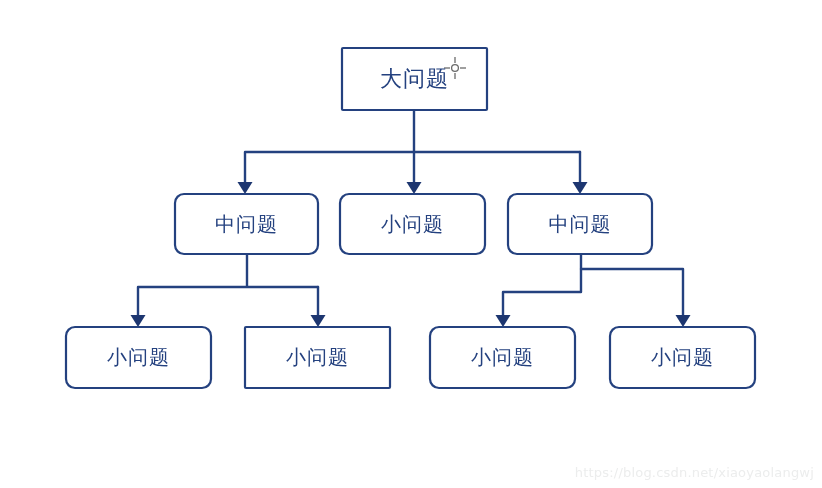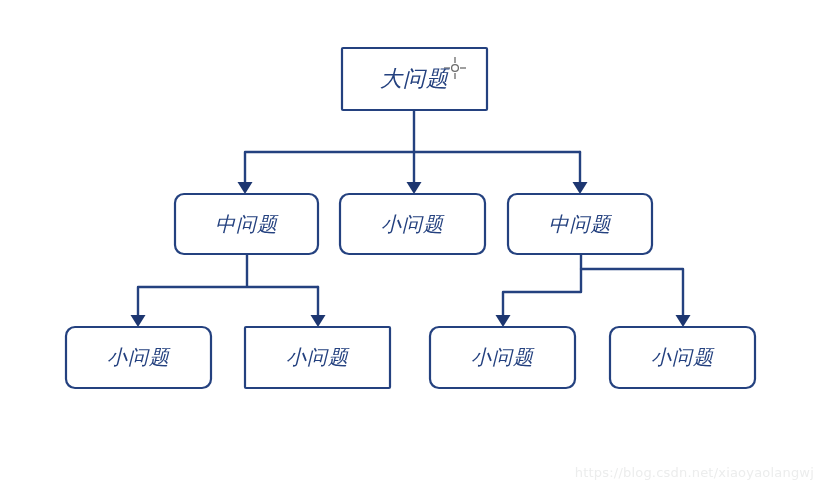--- a/index.html
+++ b/index.html
@@ -35,21 +35,21 @@
     display: flex;
     align-items: center;
     justify-content: center;
     color: #24417f;
     letter-spacing: 1px;
     white-space: nowrap;
     pointer-events: none;
     text-rendering: geometricPrecision;
   }
   .label-lg { font-size: 22px; }
-  .label-md { font-size: 20px; font-style: italic; }
+  .label-md { font-size: 20px; }
   .watermark {
     position: absolute;
     right: 8px;
     bottom: 8px;
     font-size: 13px;
     color: #eceded;
     letter-spacing: 0.2px;
     font-family: "DejaVu Sans", "Liberation Sans", sans-serif;
   }
 </style>
@@ -90,21 +90,21 @@
     <g id="cursor-group" fill="none" stroke="#6b6b6b" stroke-width="1.3">
         <circle cx="455" cy="68" r="3.4"></circle>
         <line x1="444" y1="68" x2="450" y2="68"></line>
         <line x1="460" y1="68" x2="466" y2="68"></line>
         <line x1="455" y1="57" x2="455" y2="63"></line>
         <line x1="455" y1="73" x2="455" y2="79"></line>
       </g>
   </svg>
 
   <div id="labels-layer">
-      <div class="node-label label-lg" style="left: 342px; top: 48px; width: 145px; height: 62px; font-style: italic;">大问题</div>
+      <div class="node-label label-lg" style="left: 342px; top: 48px; width: 145px; height: 62px;">大问题</div>
       <div class="node-label label-md" style="left: 175px; top: 194px; width: 143px; height: 60px;">中问题</div>
       <div class="node-label label-md" style="left: 340px; top: 194px; width: 145px; height: 60px;">小问题</div>
       <div class="node-label label-md" style="left: 508px; top: 194px; width: 144px; height: 60px;">中问题</div>
       <div class="node-label label-md" style="left: 66px; top: 327px; width: 145px; height: 61px;">小问题</div>
       <div class="node-label label-md" style="left: 245px; top: 327px; width: 145px; height: 61px;">小问题</div>
       <div class="node-label label-md" style="left: 430px; top: 327px; width: 145px; height: 61px;">小问题</div>
       <div class="node-label label-md" style="left: 610px; top: 327px; width: 145px; height: 61px;">小问题</div>
     </div>
 
   <div class="watermark">https://blog.csdn.net/xiaoyaolangwj</div>

